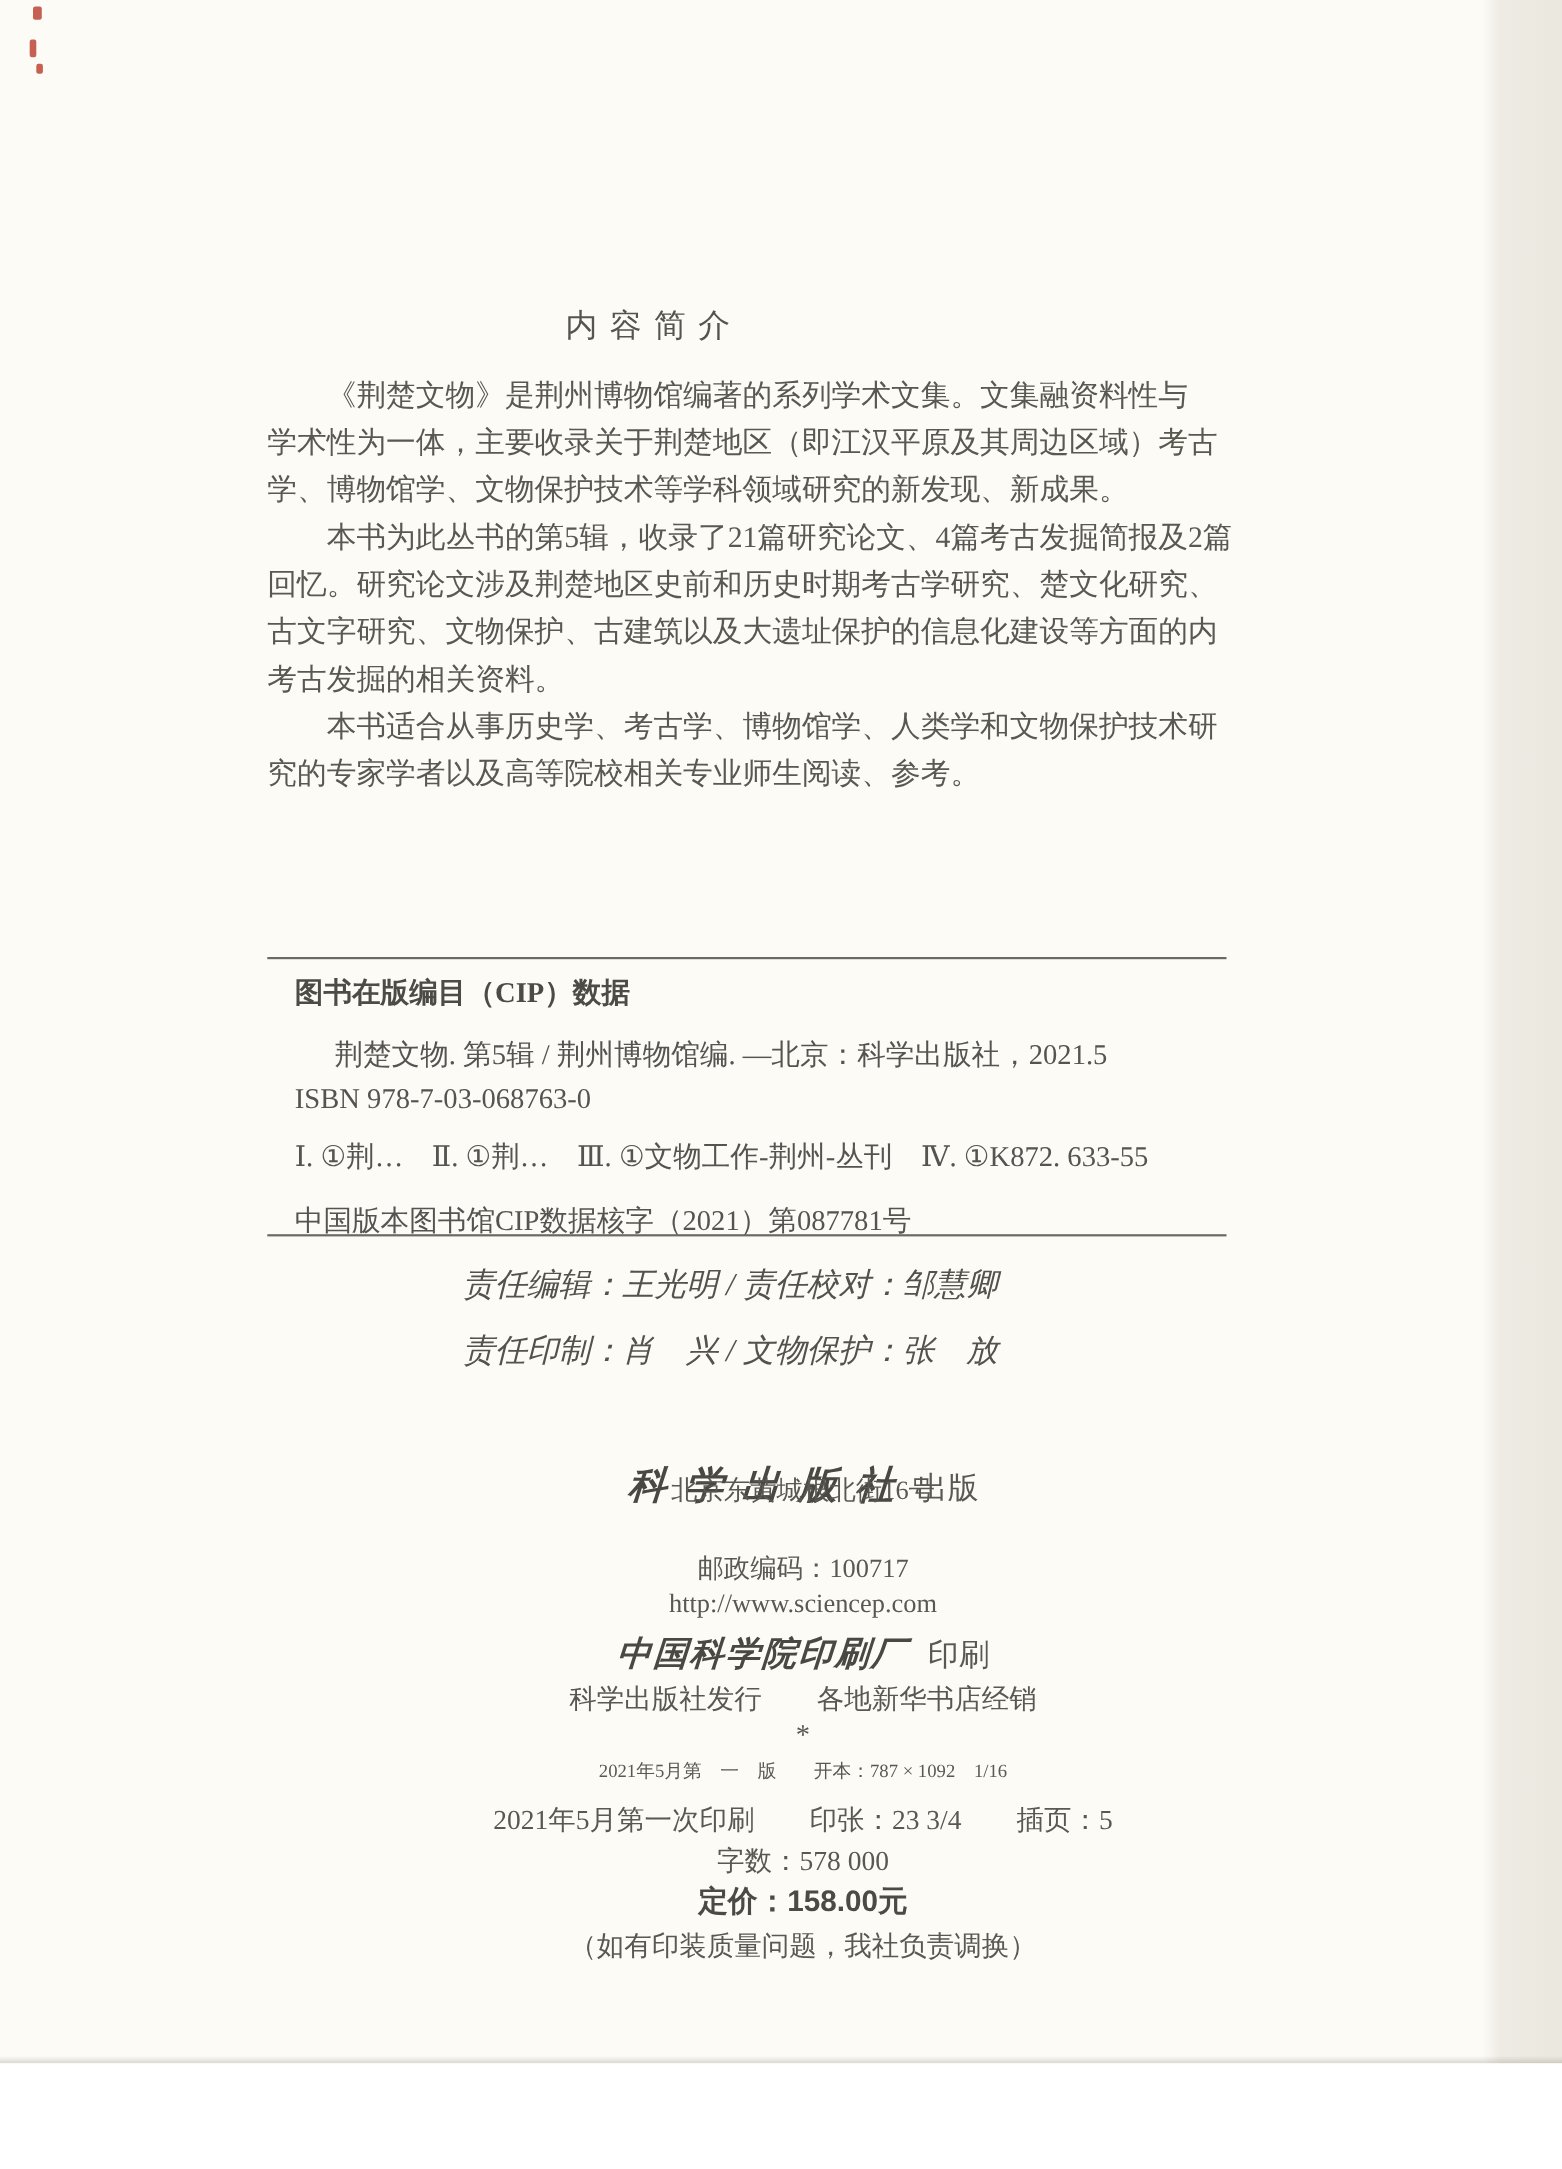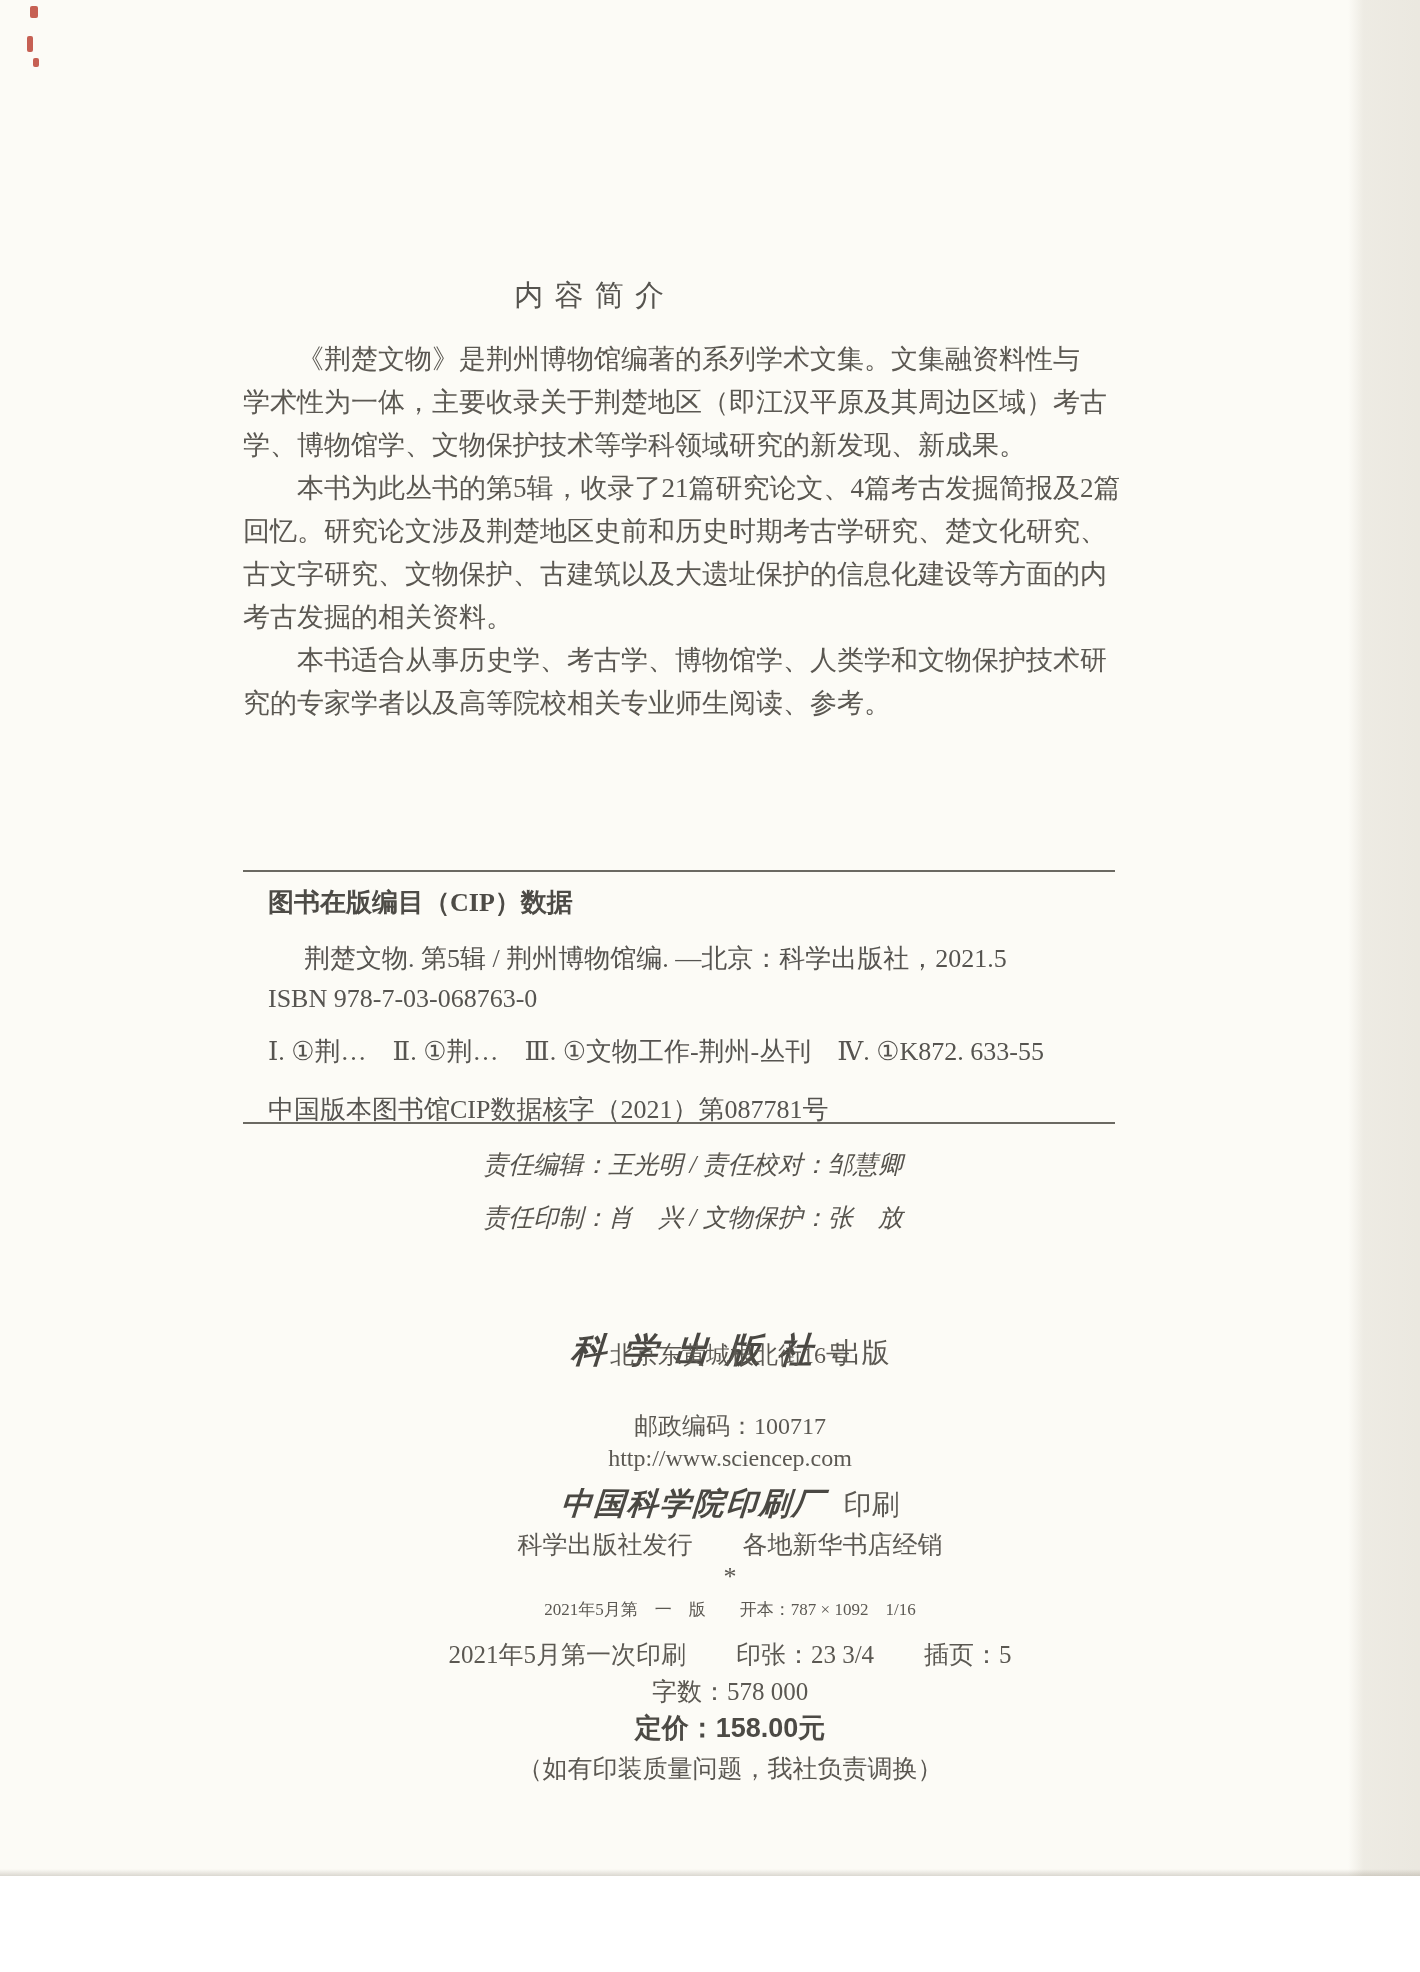--- a/index.html
+++ b/index.html
@@ -48,22 +48,22 @@
   .rule-2 { top: 1122px; }
 
   .cip-text { position: absolute; left: 268px; font-size: 26px; color: #565450; white-space: nowrap; }
   .cip-heading { top: 885px; font-weight: bold; color: #4d4b46; }
   .cip-line1   { top: 941px; margin-left: 36px; }
   .cip-isbn    { top: 984px; }
   .cip-class   { top: 1034px; }
   .cip-record  { top: 1092px; }
 
   .editors {
-    position: absolute; left: 256px; top: 1148px; width: 874px;
-    text-align: center; font-style: italic; font-size: 25px; color: #55524c;
+    position: absolute; left: 227px; top: 1148px; width: 874px;
+    text-align: center; font-style: italic; font-size: 29px; color: #55524c;
   }
   .editors .ed-line2 { margin-top: 20px; }
 
   .pub-line {
     position: absolute; left: 290px; width: 880px;
     text-align: center; font-size: 24px; color: #5b5852; white-space: nowrap;
   }
   .brush {
     font-weight: bold; font-style: italic; color: #4a4843;
     letter-spacing: 4px; transform: skewX(-4deg); display: inline-block;

